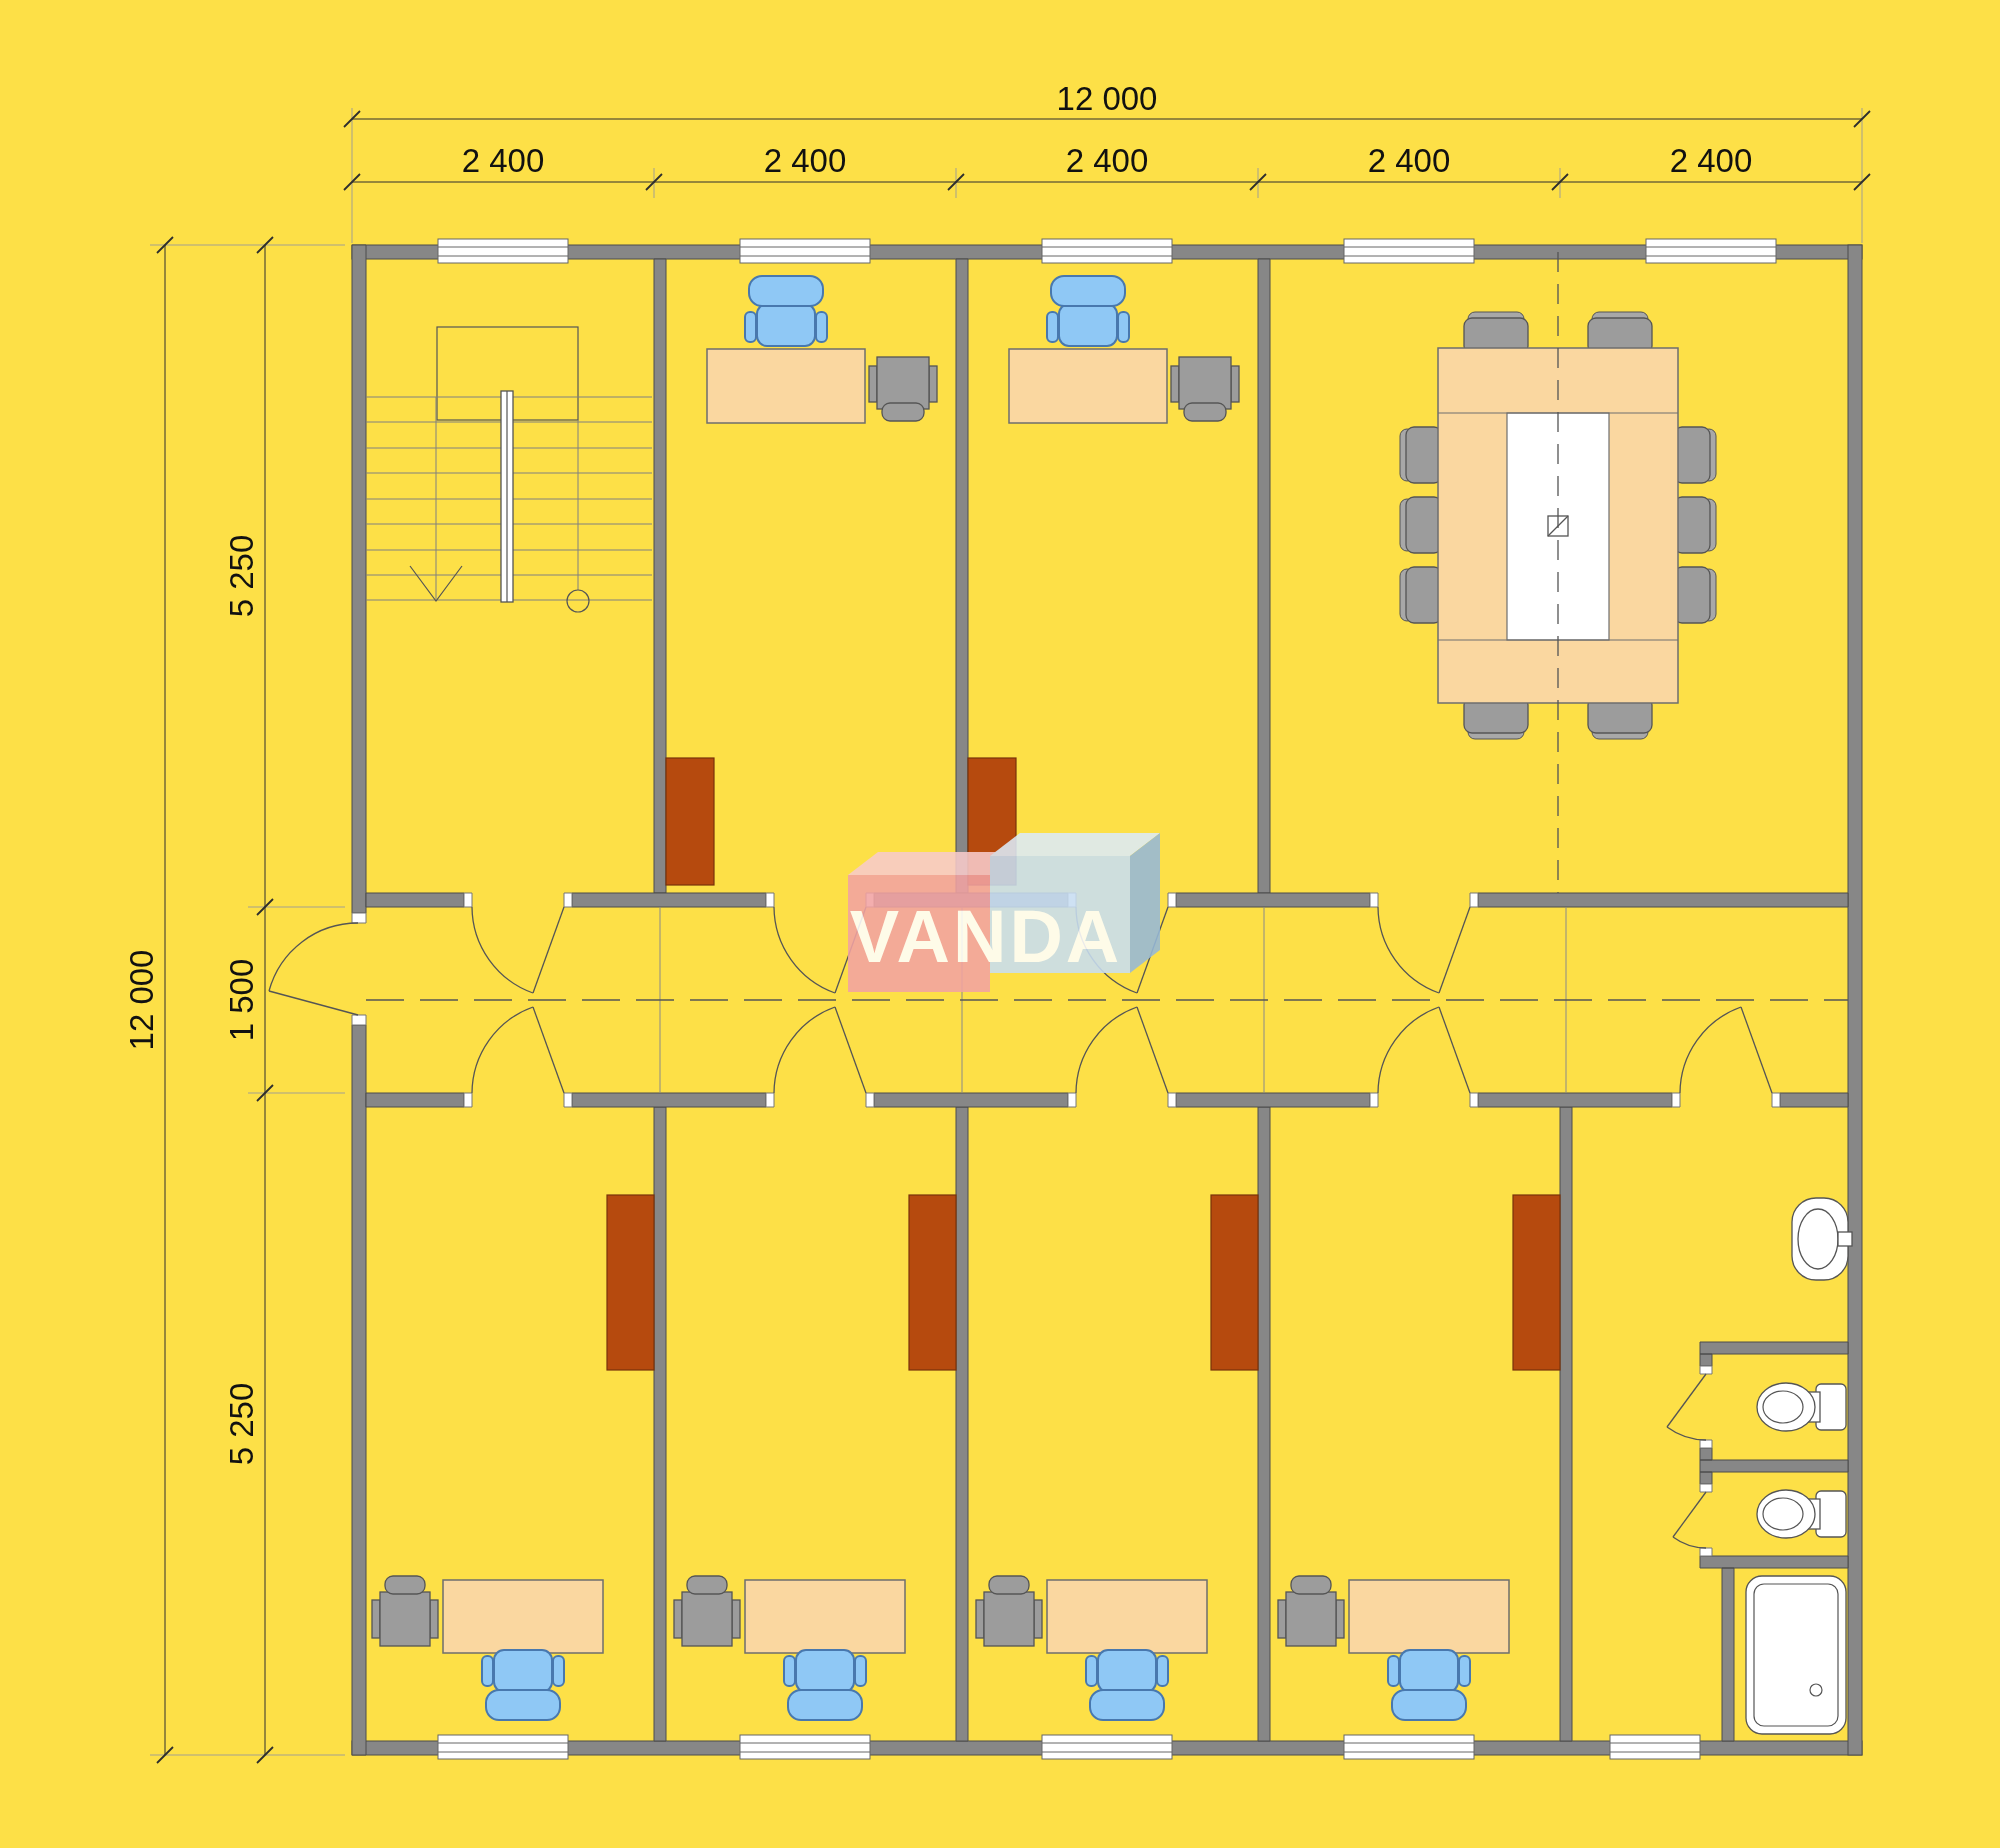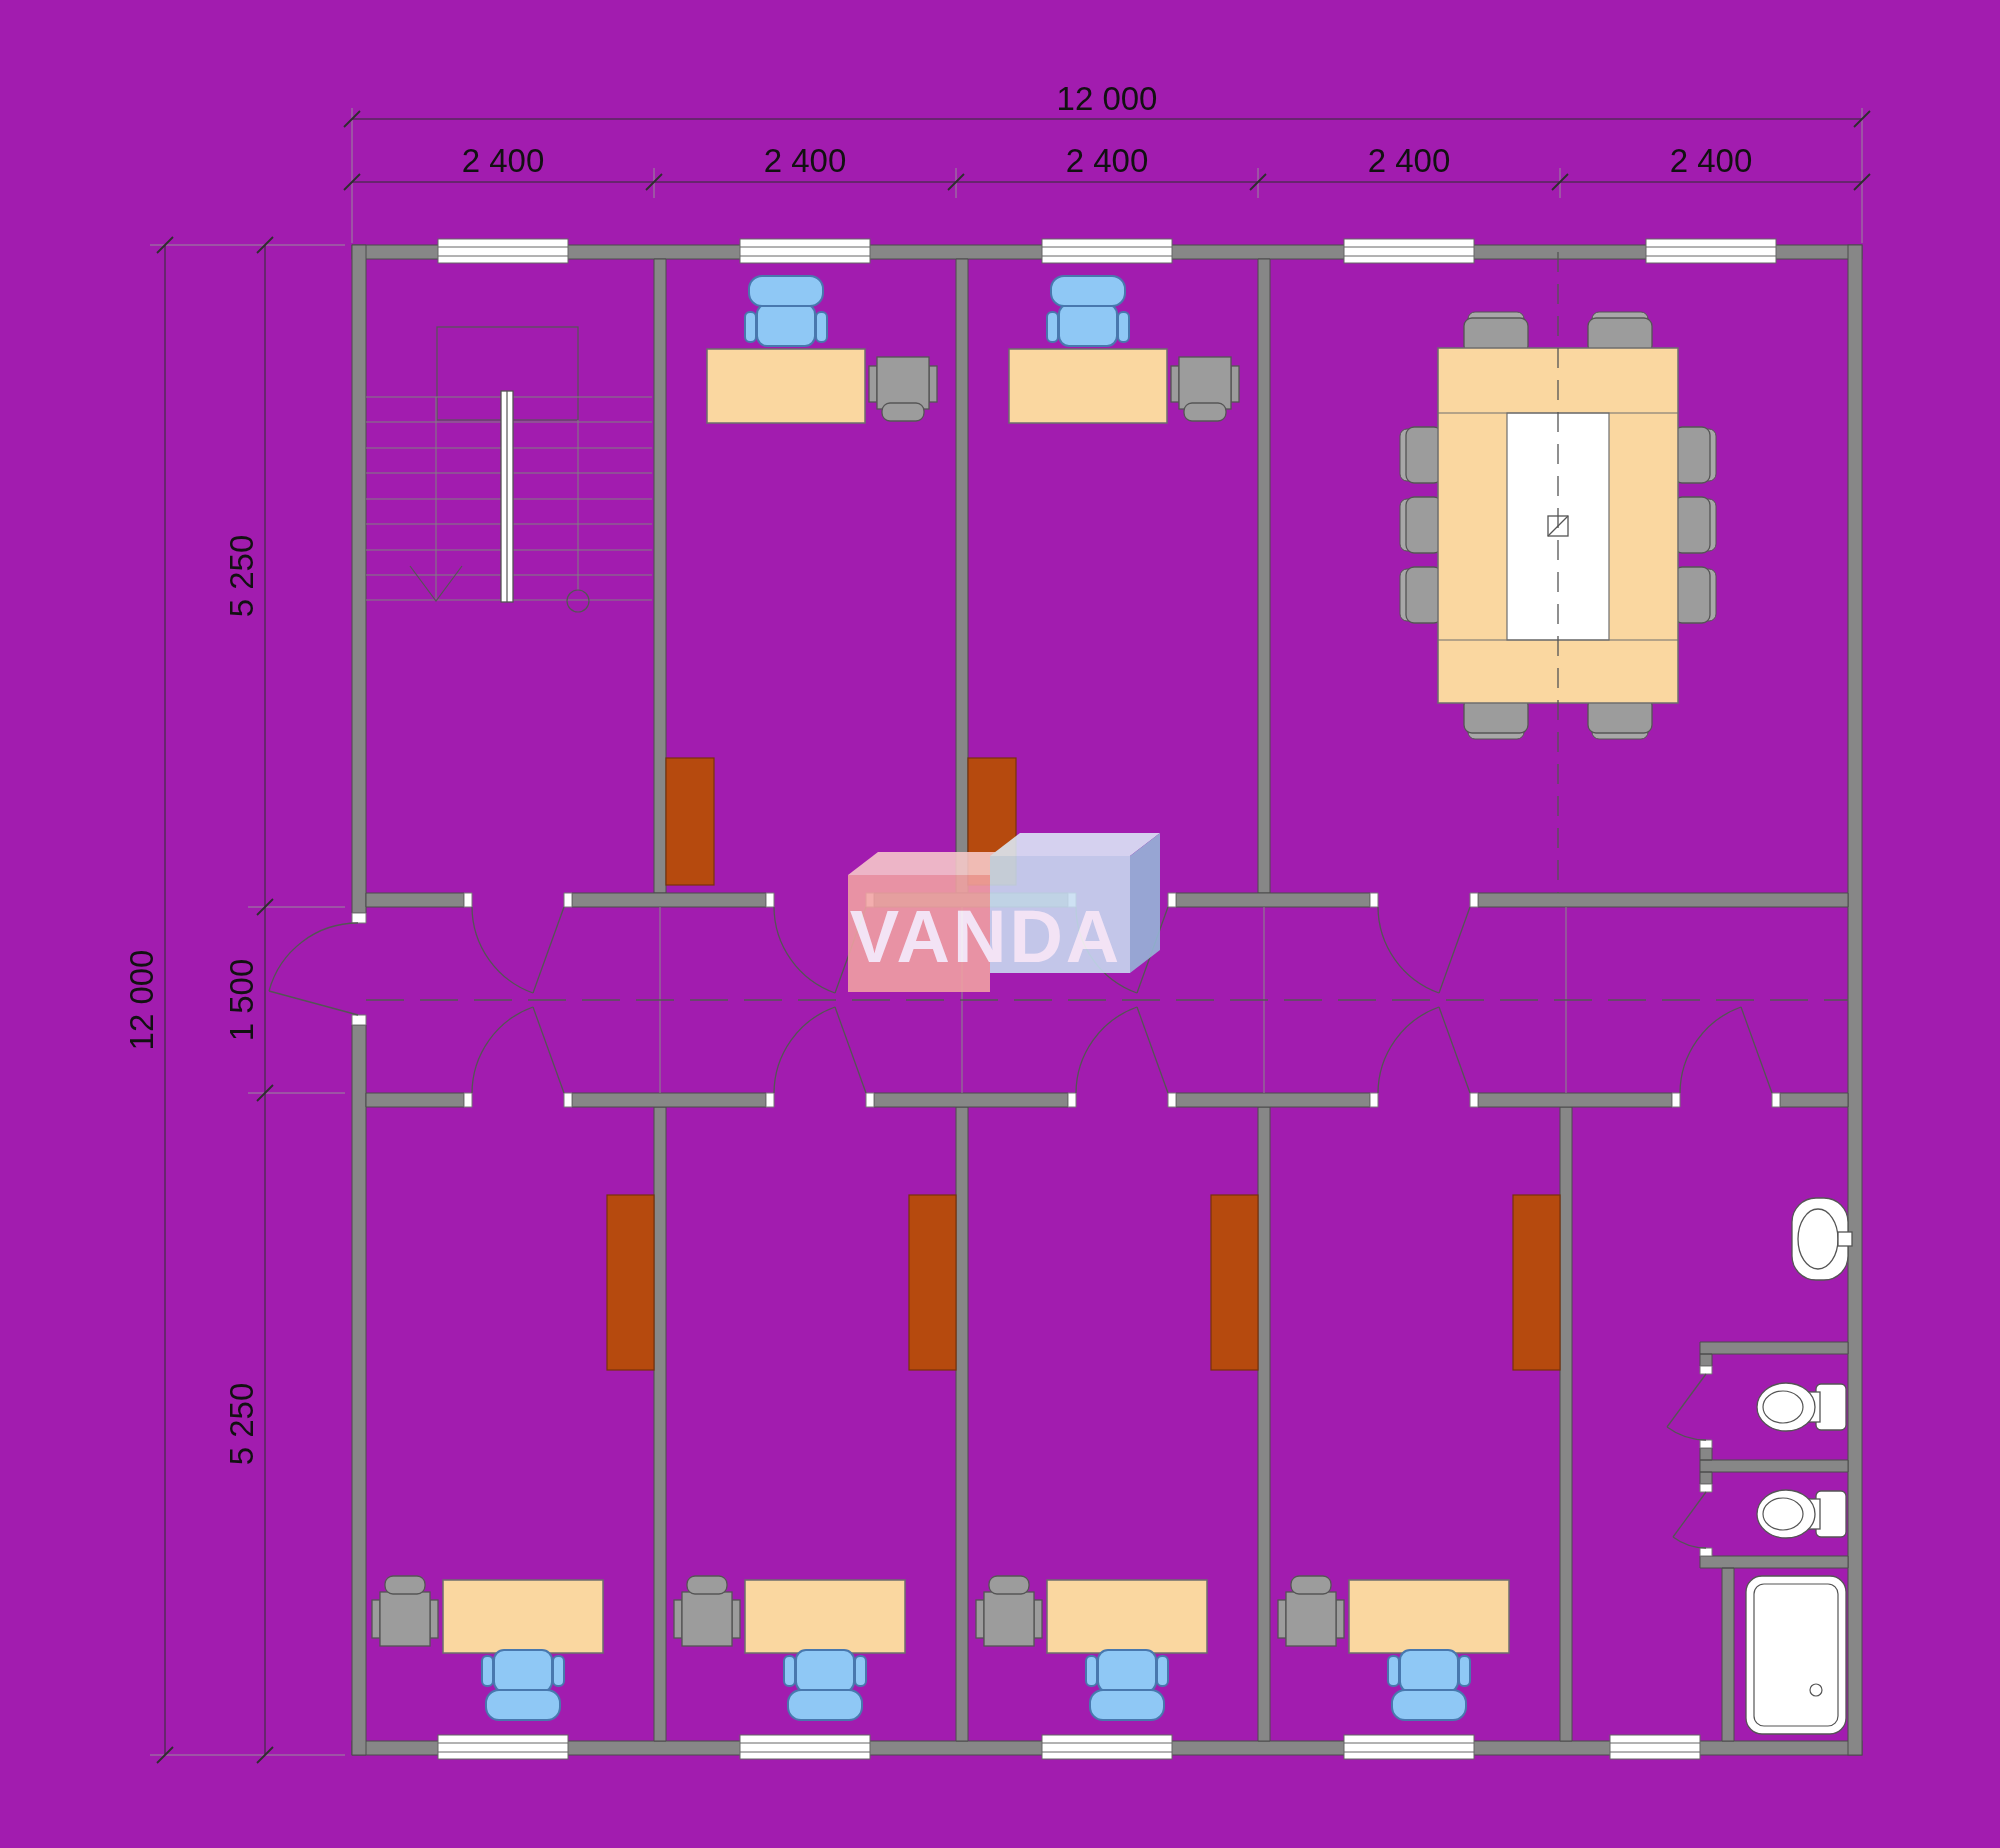--- a/index.html
+++ b/index.html
@@ -1,16 +1,16 @@
 <!DOCTYPE html>
 <html style="--wall: #878787; --desk: #FAD7A0; --chair: #8FC8F5; --cabinet: #B64A0E; --furniture-gray: #9C9C9C; --logo-red: #F2A3A3; --logo-red-top: #F8CBCB; --logo-blue: #C8DEF2; --logo-blue-top: #DDEBF8; --logo-blue-side: #96B9D9;"><head>
 <meta charset="utf-8">
 <style>
   html,body{margin:0;padding:0;background:#fff;}
-  .canvas{position:relative;width:2000px;height:1848px;background:#a21caf;overflow:hidden;
+  .canvas{position:relative;width:2000px;height:1848px;background:#fde047;overflow:hidden;
           font-family:"Liberation Sans",sans-serif;}
   svg{display:block;}
   .wall{fill:var(--wall,#878787);stroke:#4c4c4c;stroke-width:1;}
   .jamb{fill:#fff;stroke:#777;stroke-width:1;}
   .win{fill:#fff;stroke:#666;stroke-width:1;}
   .winline{stroke:#666;stroke-width:1;fill:none;}
   .dline{stroke:#2e2e2e;stroke-width:1;fill:none;}
   .tick{stroke:#2e2e2e;stroke-width:1.8;fill:none;}
   .ext{stroke:#999;stroke-width:0.9;fill:none;}
   .dim-text{font-size:33px;fill:#111;}

